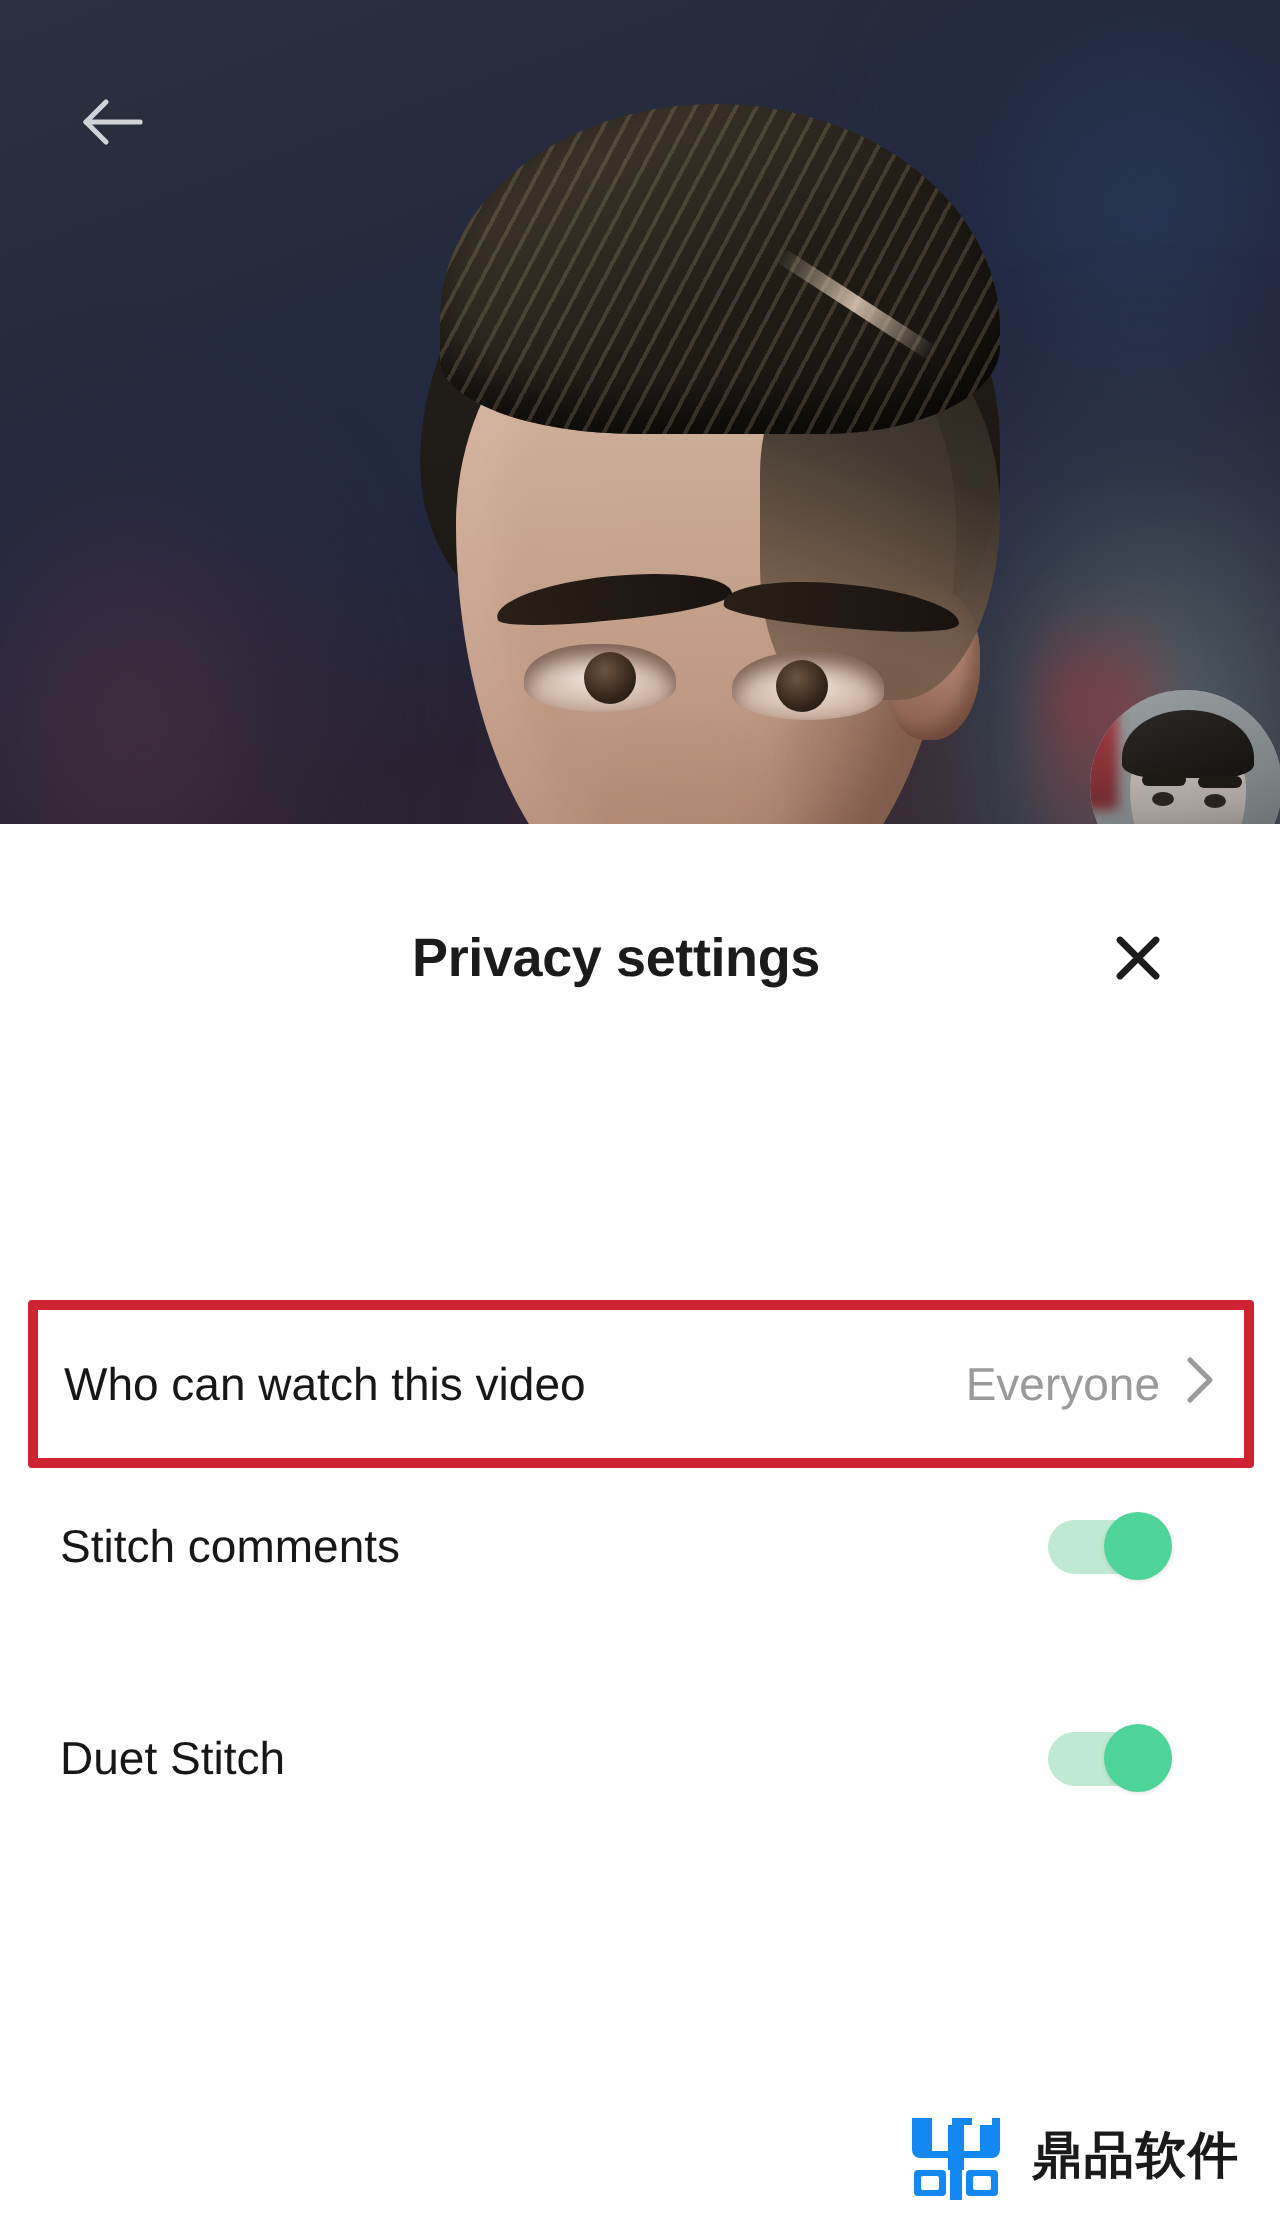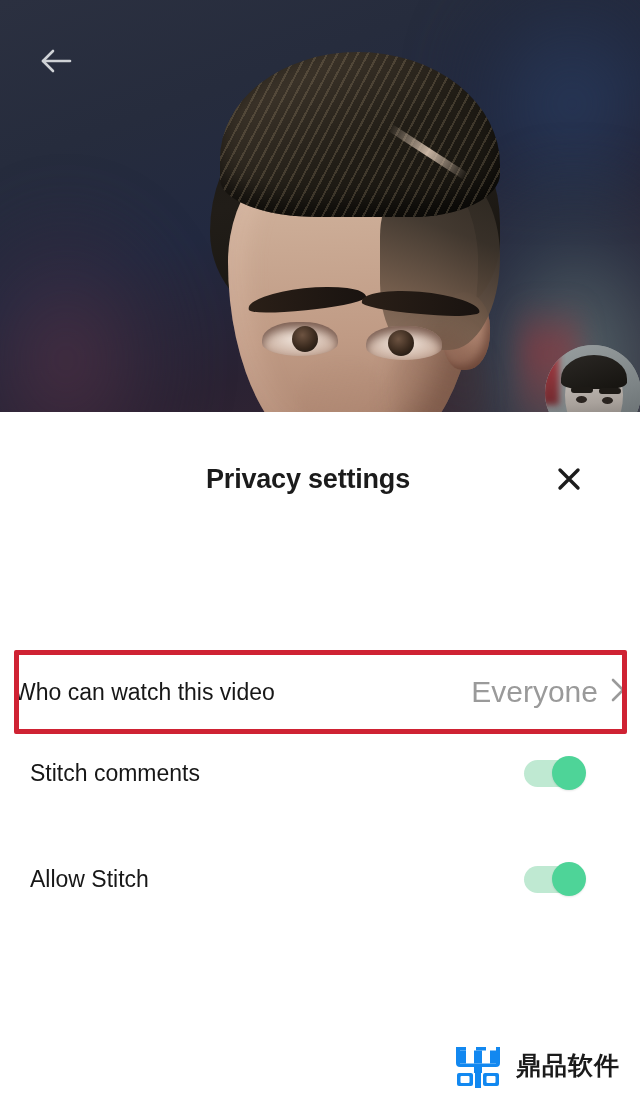--- a/index.html
+++ b/index.html
@@ -179,52 +179,52 @@
   .row{
     position:relative;
     height:78px;
     display:flex; align-items:center; justify-content:space-between;
     padding:0 30px;
   }
   .row-label{
     font-size:23px; color:#171717; font-weight:normal;
   }
   .row-value-wrap{ display:flex; align-items:center; gap:12px; }
-  .row-value{ font-size:30px; color:#9a9a9a; }
+  .row-value{ font-size:23px; color:#9a9a9a; }
 
   
   #highlight-box{
     position:absolute; left:14px; top:116px; width:613px; height:84px;
     border:5px solid #cf2233; border-radius:2px;
     pointer-events:none;
   }
 
   #rows{ position:relative; }
-  #row-who{ height:84px; padding:0 14px; margin-top:116px; position:absolute; left:0; top:0; width:640px; display:flex; align-items:center; justify-content:space-between; }
+  #row-who{ height:84px; padding:0 32px; margin-top:116px; position:absolute; left:0; top:0; width:640px; display:flex; align-items:center; justify-content:space-between; }
 
   
   .toggle{
     position:relative; width:62px; height:34px;
     display:flex; align-items:center;
     cursor:pointer;
   }
   .toggle .track{
     position:absolute; left:0; top:4px; width:56px; height:27px;
     background:#bfe9d2; border-radius:16px;
   }
   .toggle .knob{
     position:absolute; left:28px; top:0; width:34px; height:34px;
     border-radius:50%;
     background:#4ed498;
     box-shadow:0 1px 2px rgba(0,0,0,.10);
   }
 
   
   #watermark{
-    position:absolute; right:20px; bottom:30px;
+    position:absolute; right:20px; bottom:18px;
     display:flex; align-items:center; gap:12px;
   }
   #wm-logo{ width:52px; height:48px; display:block; }
   #wm-text{
     font-size:25px; color:#1a1a1a; font-weight:bold;
     font-family:"DejaVu Sans","Liberation Sans",sans-serif;
     letter-spacing:1px;
   }
 </style>
 </head>
@@ -318,21 +318,21 @@
           <span class="knob"></span>
         </span>
       </div>
 
       <div style="height:14px"></div>
 
 
       <div style="height:14px"></div>
 
       <div class="row">
-        <span class="row-label">Allow Stitch</span>
+        <span class="row-label">Duet Stitch</span>
         <span class="toggle">
           <span class="track"></span>
           <span class="knob"></span>
         </span>
       </div>
 
     </div>
   </div>
 
   <div id="watermark">

